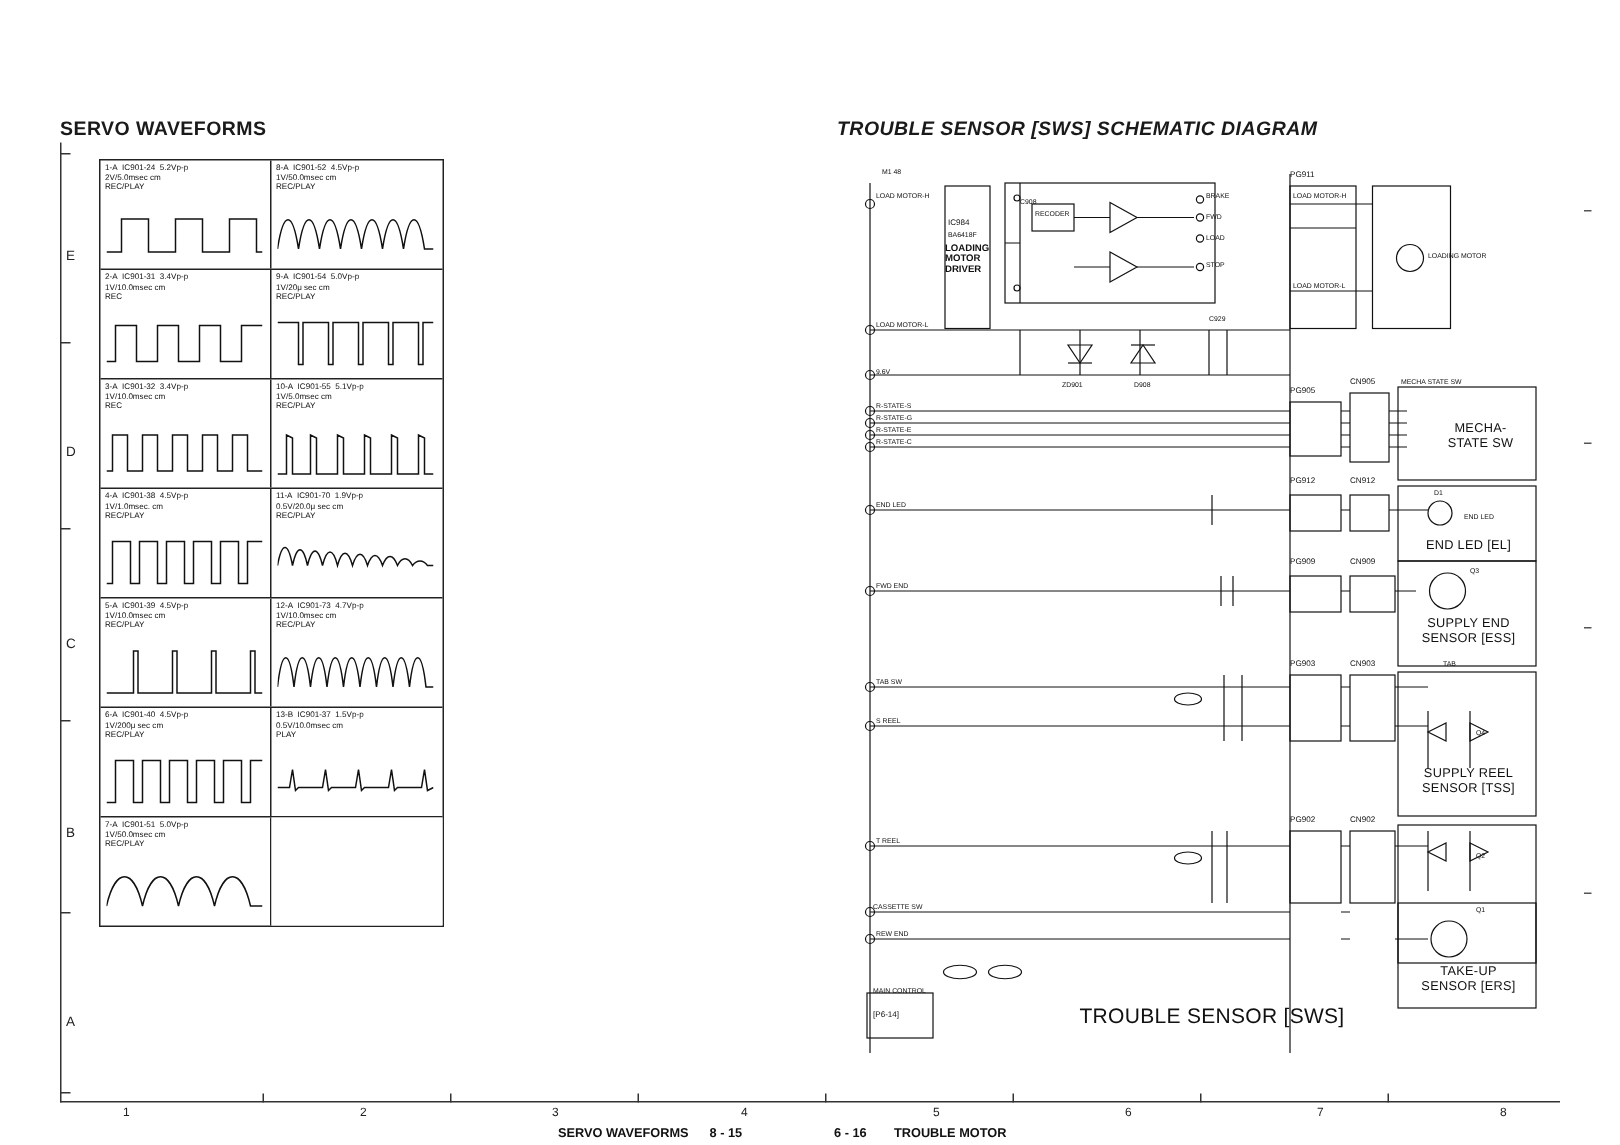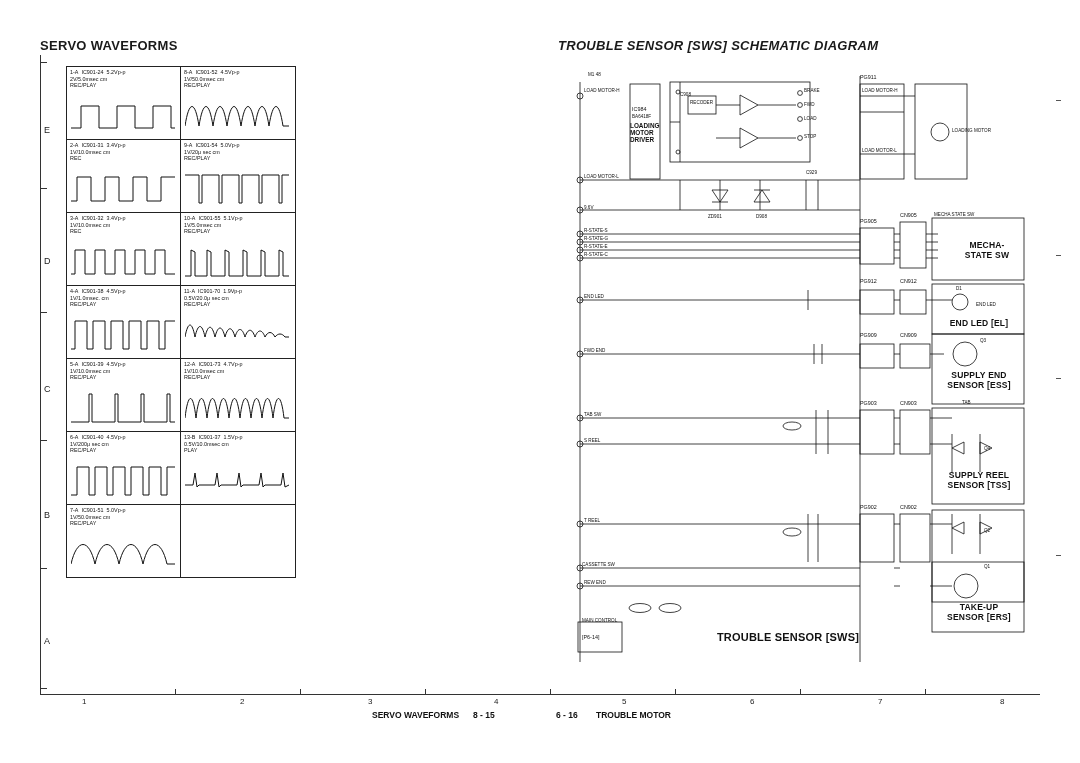--- a/index.html
+++ b/index.html
@@ -1,17 +1,17 @@
 <!DOCTYPE html>
 <html><head>
 <meta charset="utf-8">
 <style>
   html,body{margin:0;padding:0;background:#ffffff;}
   body{width:1080px;height:763px;position:relative;font-family:"Liberation Sans",sans-serif;color:#111;overflow:hidden;}
-  .page{position:absolute;inset:0;}
+  .page{position:absolute;inset:0;margin-top:40px;}
 
   .h-title{position:absolute;font-size:13px;font-weight:bold;letter-spacing:.3px;color:#1a1a1a;white-space:nowrap;}
   #servo-title{left:40px;top:38px;}
   #sws-title{left:558px;top:38px;font-style:italic;}
 
   
   .frame-line{position:absolute;background:#333;}
   #left-vrule{left:40px;top:55px;width:1px;height:640px;}
   #bottom-rule{left:40px;top:694px;height:1px;width:1000px;}
 
@@ -28,21 +28,21 @@
   .wcell{width:114px;box-sizing:border-box;border-right:1px solid #222;padding:2px 3px 0 3px;height:72px;position:relative;}
   .wcell:last-child{border-right:none;}
   .wcell.empty{background:#fff;}
   .wlabel{font-size:5.4px;line-height:6.6px;color:#111;white-space:nowrap;font-family:"Liberation Sans",sans-serif;}
   .wsvg{position:absolute;left:4px;bottom:3px;width:104px;height:40px;}
   .wsvg path,.wsvg polyline{fill:none;stroke:#111;stroke-width:1;}
 
   
   #schem{position:absolute;left:560px;top:62px;width:470px;height:620px;}
   #schem svg{position:absolute;left:0;top:0;}
-  .blklabel{position:absolute;font-size:8.5px;font-weight:bold;letter-spacing:.2px;color:#111;text-align:center;line-height:10px;}
+  .blklabel{position:absolute;font-size:8.5px;font-weight:normal;letter-spacing:.2px;color:#111;text-align:center;line-height:10px;}
   .tiny{position:absolute;font-size:4.6px;line-height:5.4px;color:#111;white-space:pre;}
   .tiny5{position:absolute;font-size:5.4px;line-height:6px;color:#111;white-space:pre;}
   .tiny6{position:absolute;font-size:6.4px;line-height:7px;color:#111;white-space:pre;font-weight:bold;}
 
   
   .footer{position:absolute;top:710px;font-size:8.5px;font-weight:bold;color:#111;white-space:nowrap;}
   #f-left{left:372px;}
   #f-leftnum{left:473px;}
   #f-rightnum{left:556px;}
   #f-right{left:596px;}
@@ -390,21 +390,21 @@
     <div class="tiny" style="left:24px;top:518px;">REW END</div>
     <div class="tiny5" style="left:300px;top:442px;">PG902</div>
     <div class="tiny5" style="left:340px;top:442px;">CN902</div>
     <div class="tiny" style="left:424px;top:466px;">Q2</div>
     <div class="tiny" style="left:424px;top:502px;">Q1</div>
     <div class="blklabel" style="left:376px;top:540px;width:86px;">TAKE-UP<br>SENSOR [ERS]</div>
 
     <div class="tiny" style="left:22px;top:556px;">MAIN CONTROL</div>
     <div class="tiny5" style="left:22px;top:572px;">[P6-14]</div>
 
-    <div class="blklabel" style="left:138px;top:570px;width:180px;font-size:11px;">TROUBLE SENSOR [SWS]</div>
+    <div class="blklabel" style="left:158px;top:570px;width:180px;font-size:14px;">TROUBLE SENSOR [SWS]</div>
   </div>
 
   <div class="footer" id="f-left">SERVO WAVEFORMS</div>
   <div class="footer" id="f-leftnum">8 - 15</div>
   <div class="footer" id="f-rightnum">6 - 16</div>
   <div class="footer" id="f-right">TROUBLE MOTOR</div>
 
 </div>
 
 </body></html>

